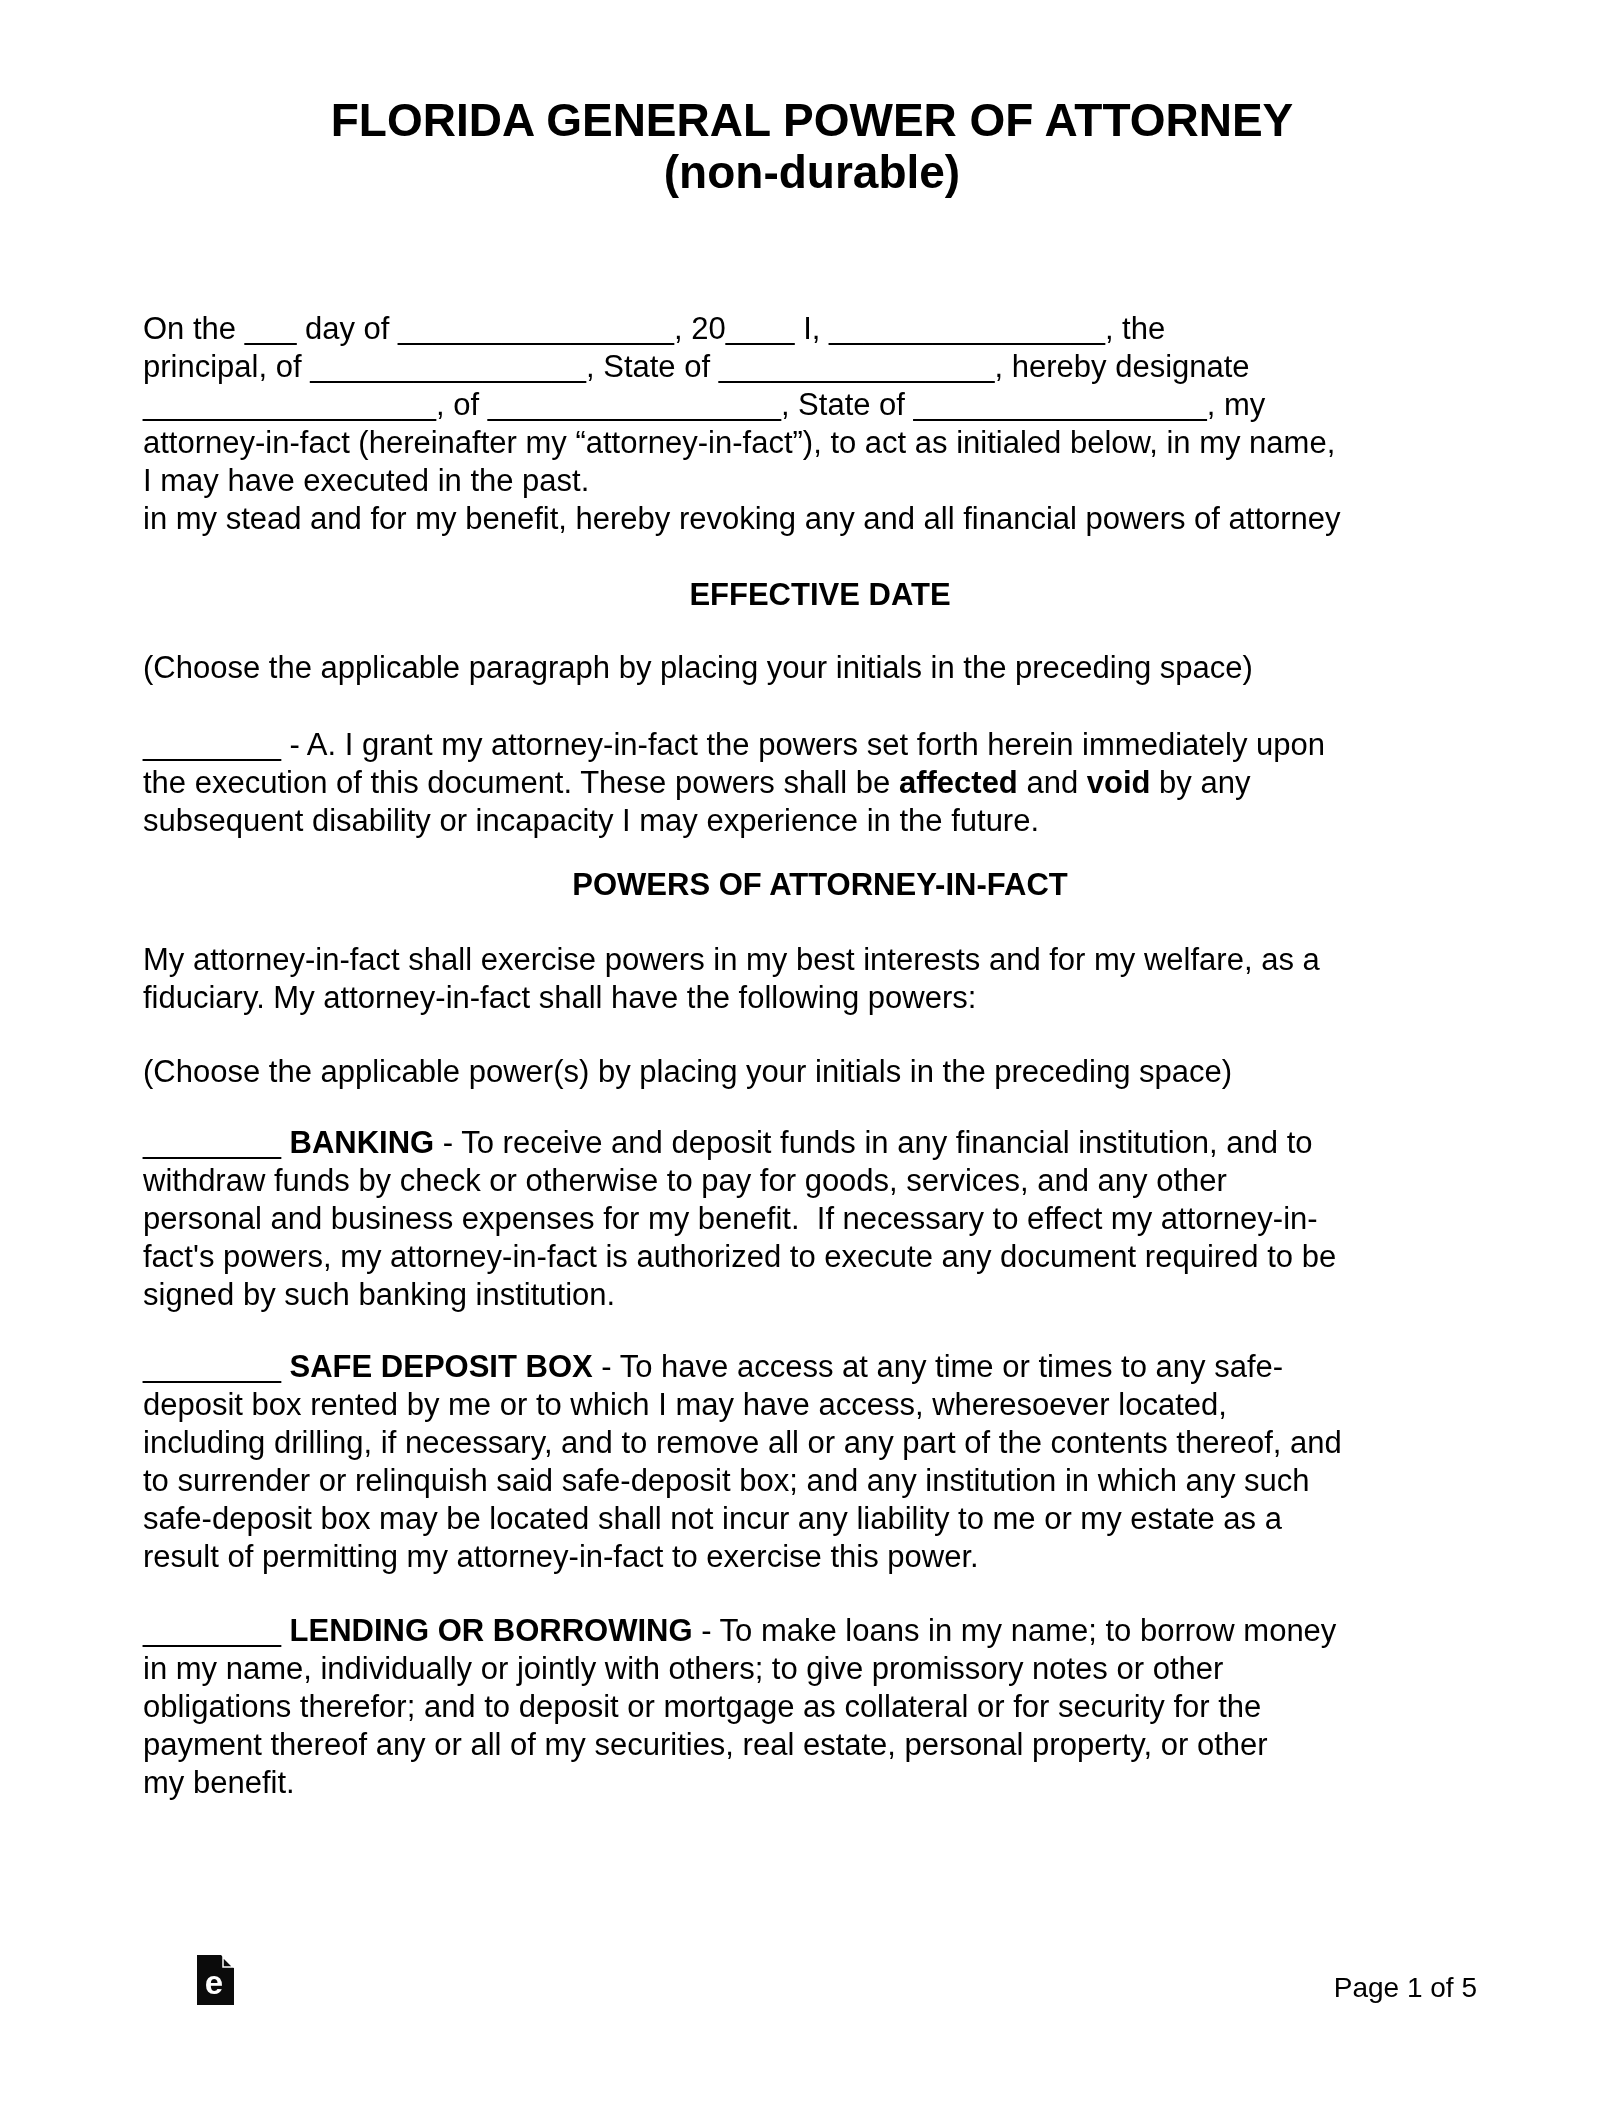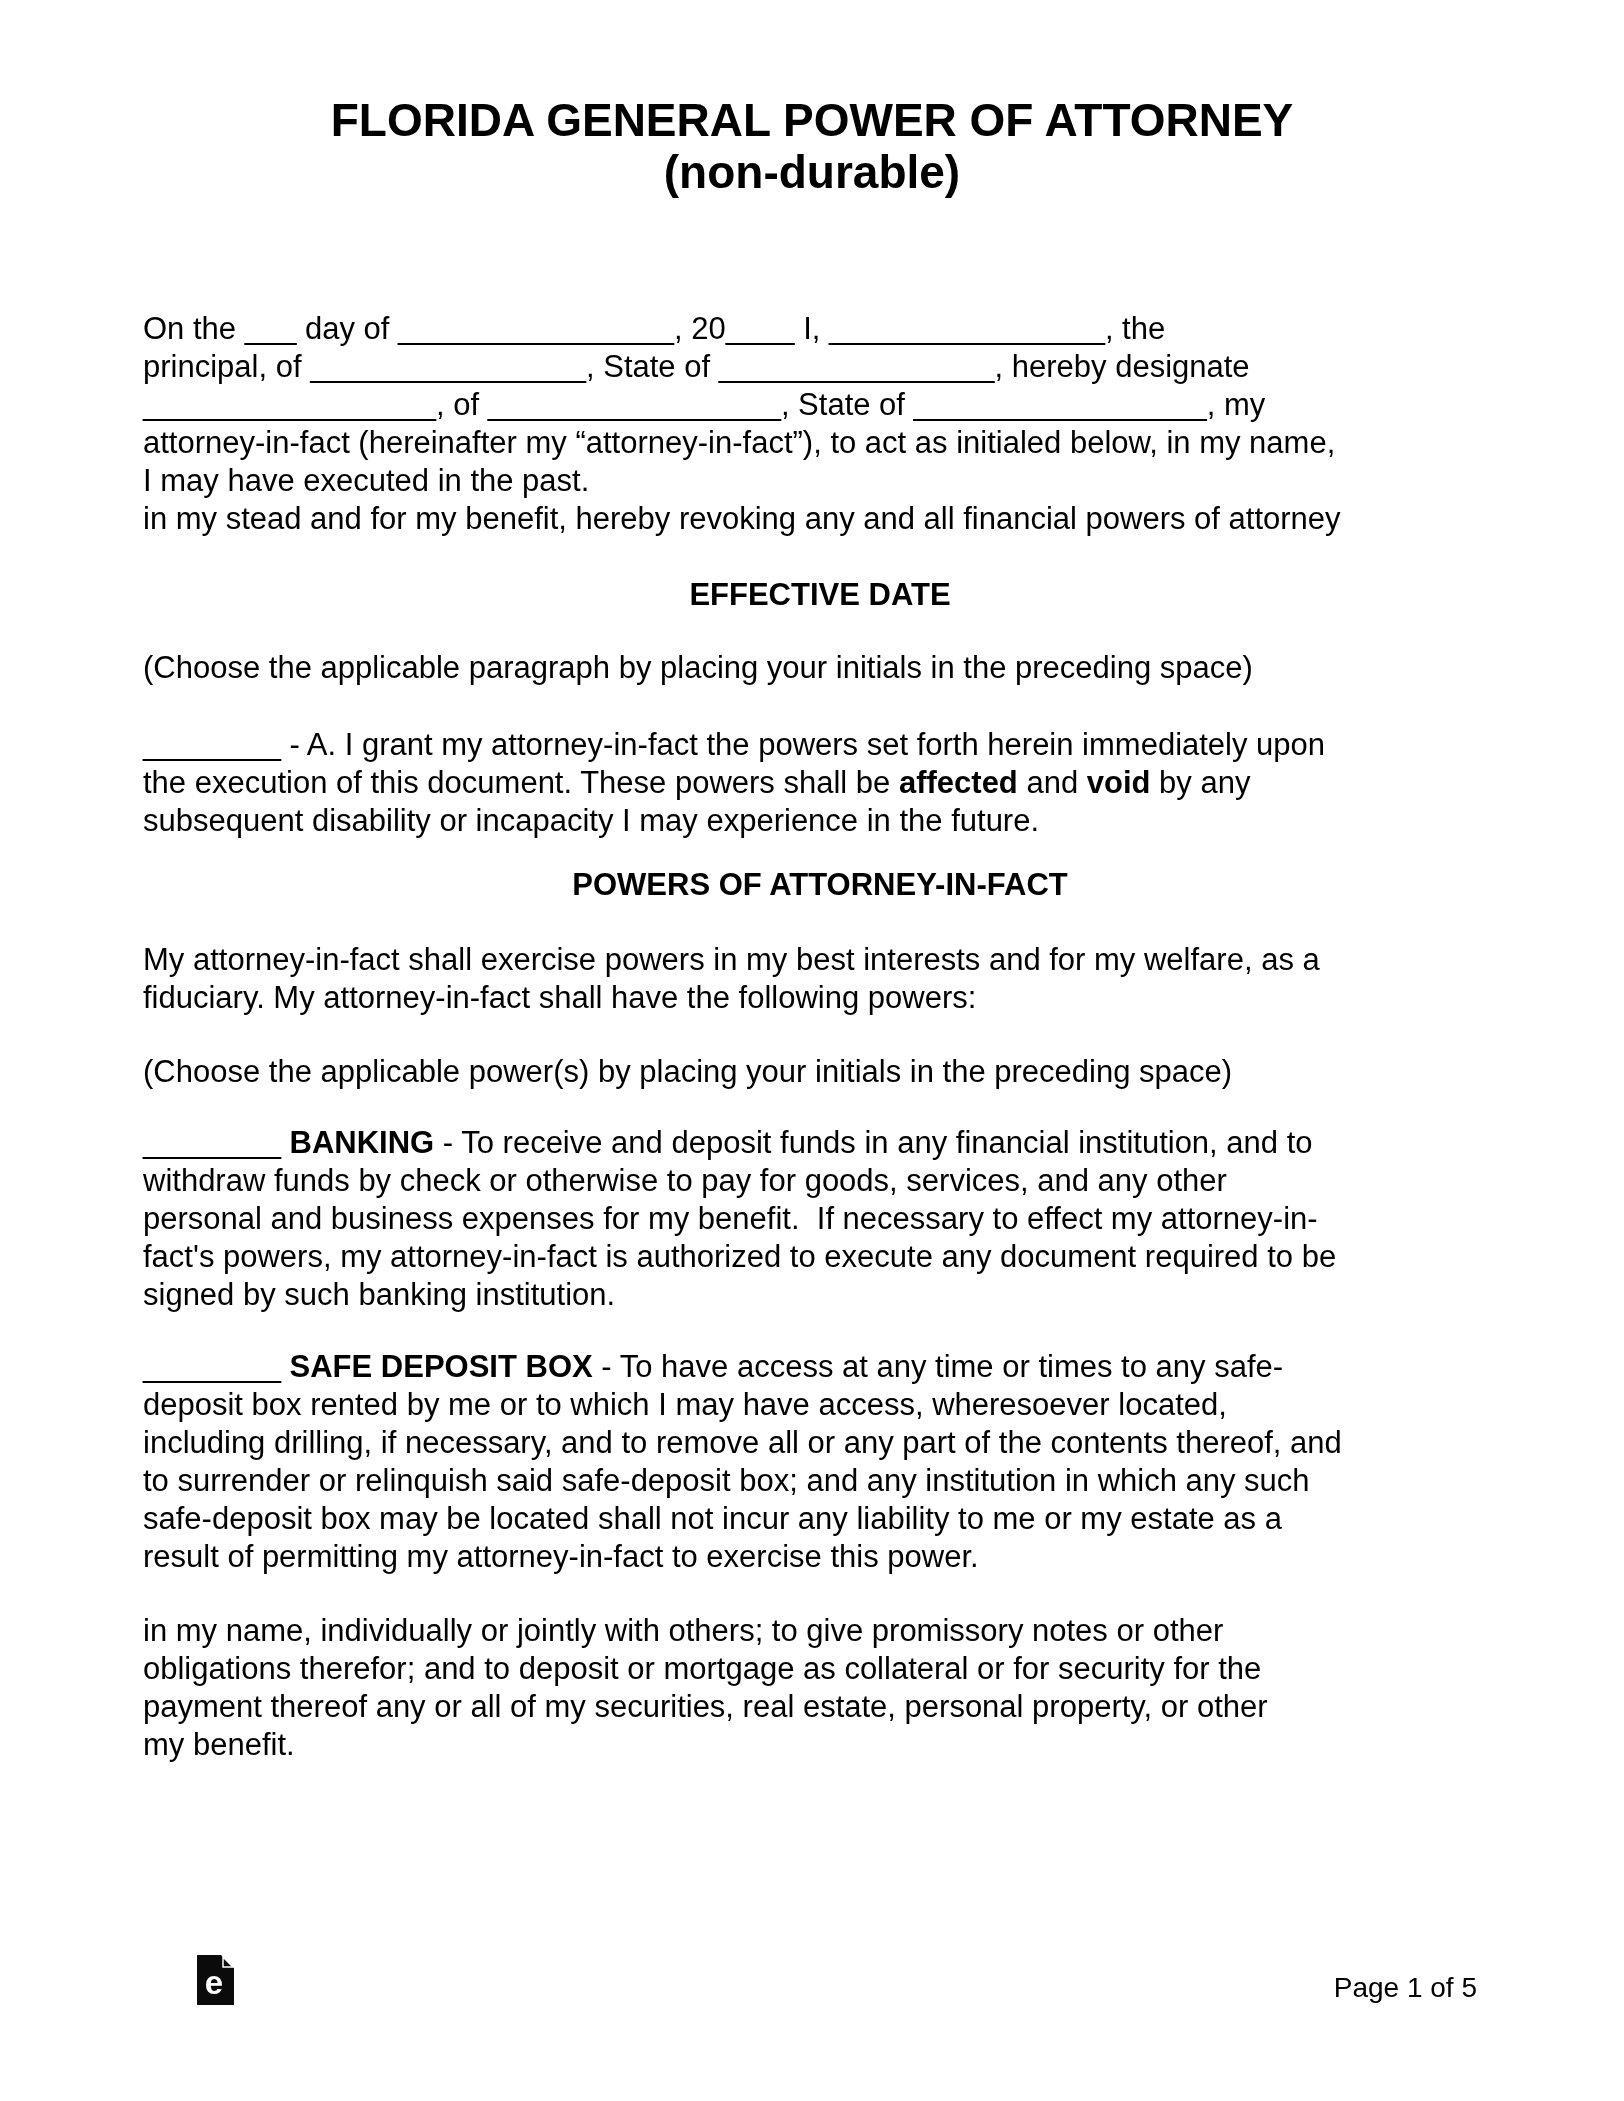--- a/index.html
+++ b/index.html
@@ -83,20 +83,21 @@
   <div class="abs content" style="top:1348px;">
       <div class="tline"><span>________ </span><span class="seg-bold">SAFE DEPOSIT BOX</span><span> - To have access at any time or times to any safe-</span></div>
       <div class="tline"><span>deposit box rented by me or to which I may have access, wheresoever located,</span></div>
       <div class="tline"><span>including drilling, if necessary, and to remove all or any part of the contents thereof, and</span></div>
       <div class="tline"><span>to surrender or relinquish said safe-deposit box; and any institution in which any such</span></div>
       <div class="tline"><span>safe-deposit box may be located shall not incur any liability to me or my estate as a</span></div>
       <div class="tline"><span>result of permitting my attorney-in-fact to exercise this power.</span></div>
     </div>
 
   <div class="abs content" style="top:1612px;">
+      <div class="tline"><span>________ </span><span class="seg-bold">LENDING OR BORROWING</span><span> - To make loans in my name; to borrow money</span></div>
       <div class="tline"><span>in my name, individually or jointly with others; to give promissory notes or other</span></div>
       <div class="tline"><span>obligations therefor; and to deposit or mortgage as collateral or for security for the</span></div>
       <div class="tline"><span>payment thereof any or all of my securities, real estate, personal property, or other</span></div>
       <div class="tline"><span>my benefit.</span></div>
     </div>
 
   <div class="abs footer-logo">
     <svg width="37" height="50" viewBox="0 0 37 50" xmlns="http://www.w3.org/2000/svg">
       <path d="M0 0 H24 L37 13 V50 H0 Z" fill="#0b0b0b"></path>
       <path d="M26 2 V12 H36 Z" fill="#0b0b0b" stroke="#ffffff" stroke-width="1.5"></path>

